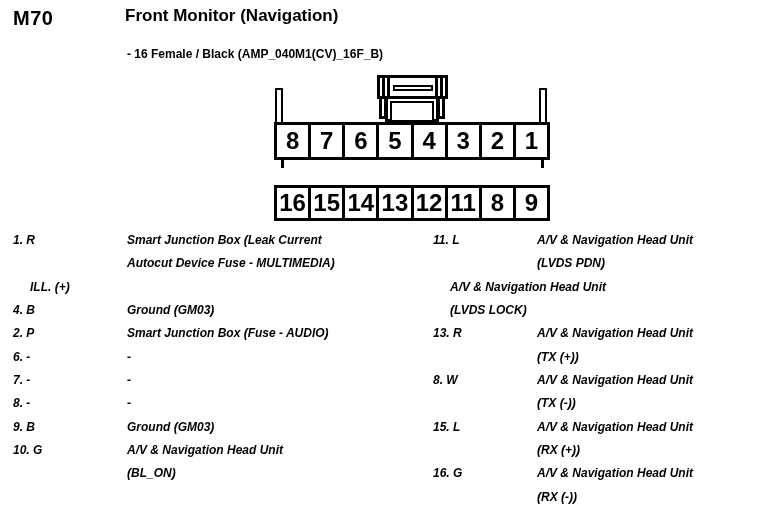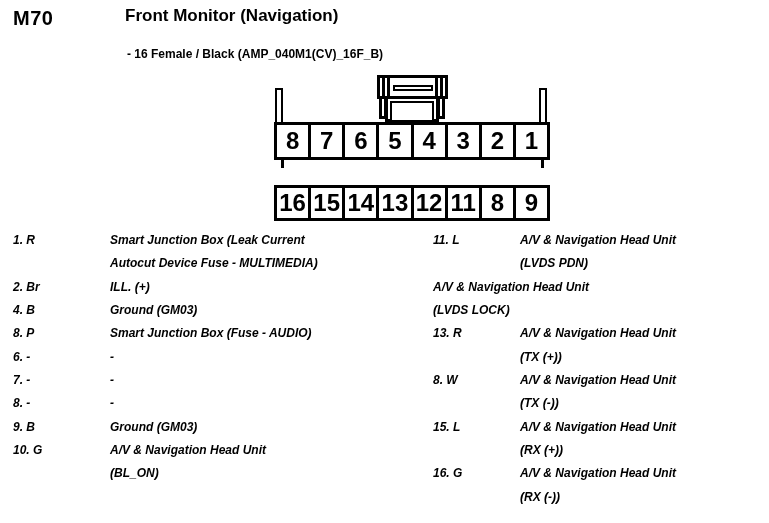--- a/index.html
+++ b/index.html
@@ -48,21 +48,21 @@
   #band-right{left:541px;top:159px;width:3px;height:9px;}
 
   
   .pincol{position:absolute;top:229px;}
   #col-left{left:13px;width:420px;}
   #col-right{left:433px;width:336px;}
   .entry{display:flex;font-size:12px;font-weight:bold;line-height:23.35px;font-style:italic;}
   .plabel{flex:none;}
   #col-left .plabel{width:97px;}
   #col-right .plabel{width:87px;}
-  .pdesc{flex:1;white-space:pre;}
+  .pdesc{flex:1;white-space:pre;margin-left:17px;}
 </style>
 </head>
 <body>
 
 <div id="page">
 
   <div class="abs" id="hdr-code">M70</div>
   <div class="abs" id="hdr-title">Front Monitor (Navigation)</div>
   <div class="abs" id="hdr-subtitle">- 16 Female / Black (AMP_040M1(CV)_16F_B)</div>
 
@@ -105,29 +105,28 @@
     </div>
   </div>
 
   <div class="pincol" id="col-left">
     <div class="entry">
       <div class="plabel">1. R</div>
       <div class="pdesc">Smart Junction Box (Leak Current
 Autocut Device Fuse - MULTIMEDIA)</div>
     </div>
     <div class="entry">
-      <div class="plabel">2. Br</div>
       <div class="pdesc">ILL. (+)</div>
     </div>
     <div class="entry">
       <div class="plabel">4. B</div>
       <div class="pdesc">Ground (GM03)</div>
     </div>
     <div class="entry">
-      <div class="plabel">8. P</div>
+      <div class="plabel">2. P</div>
       <div class="pdesc">Smart Junction Box (Fuse - AUDIO)</div>
     </div>
     <div class="entry">
       <div class="plabel">6. -</div>
       <div class="pdesc">-</div>
     </div>
     <div class="entry">
       <div class="plabel">7. -</div>
       <div class="pdesc">-</div>
     </div>

